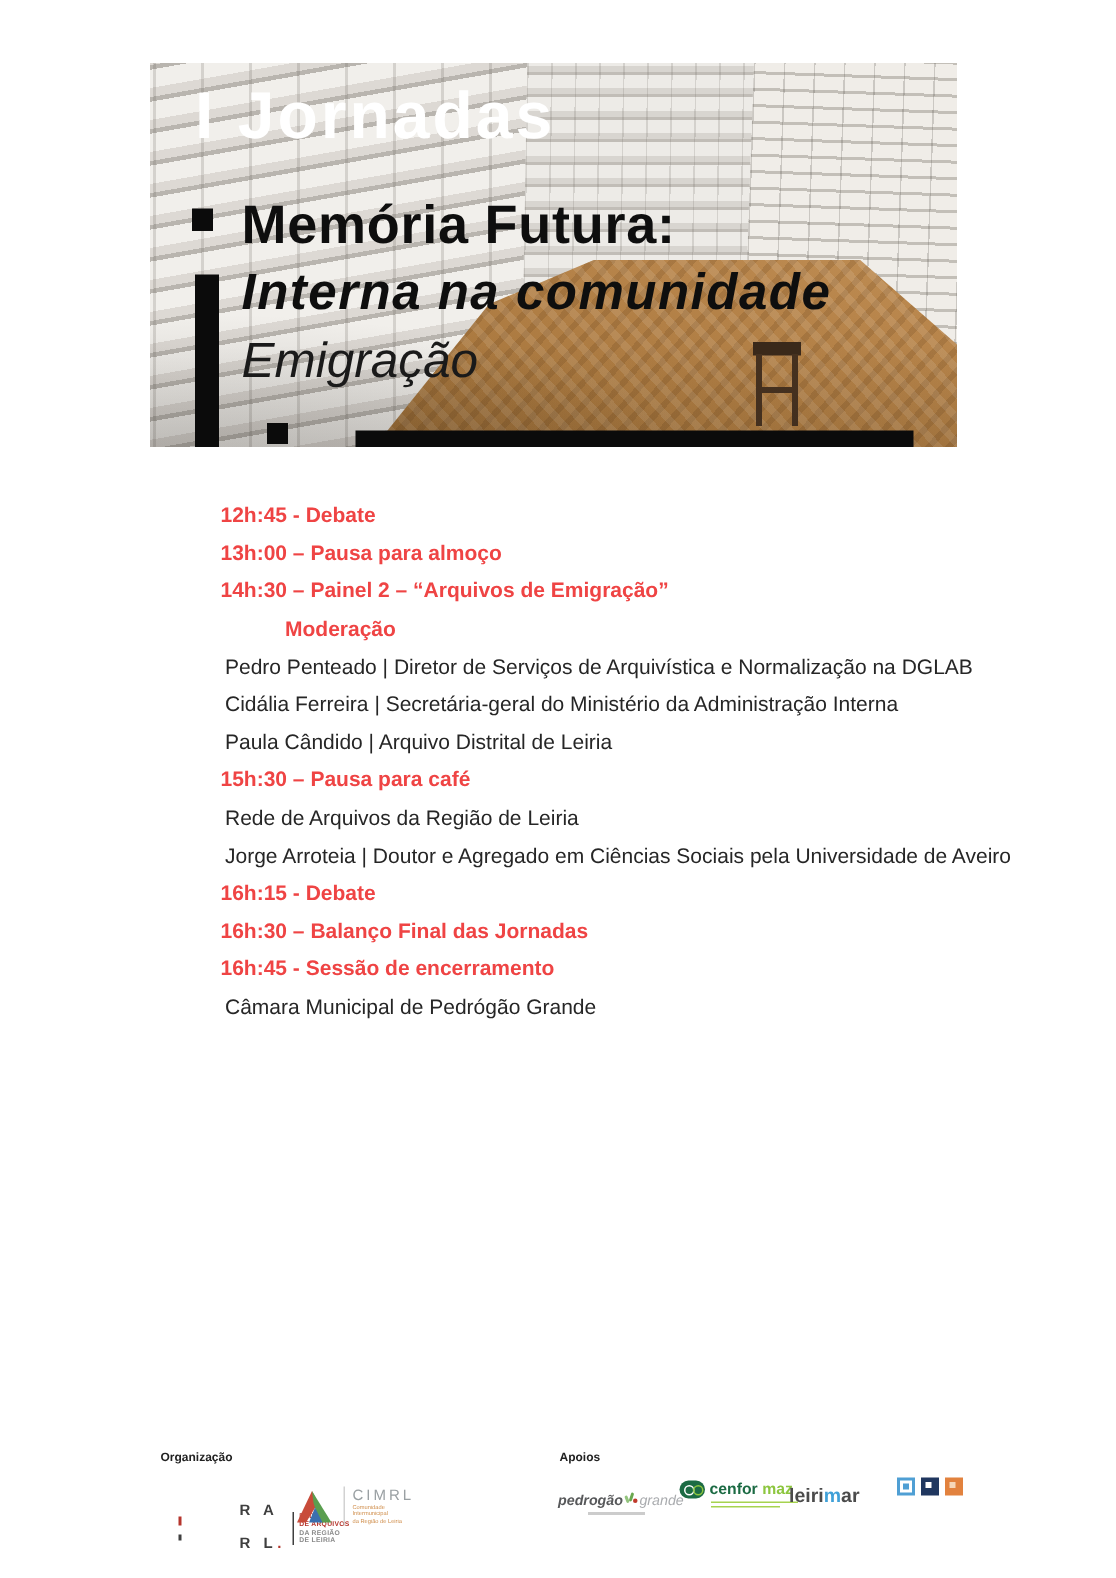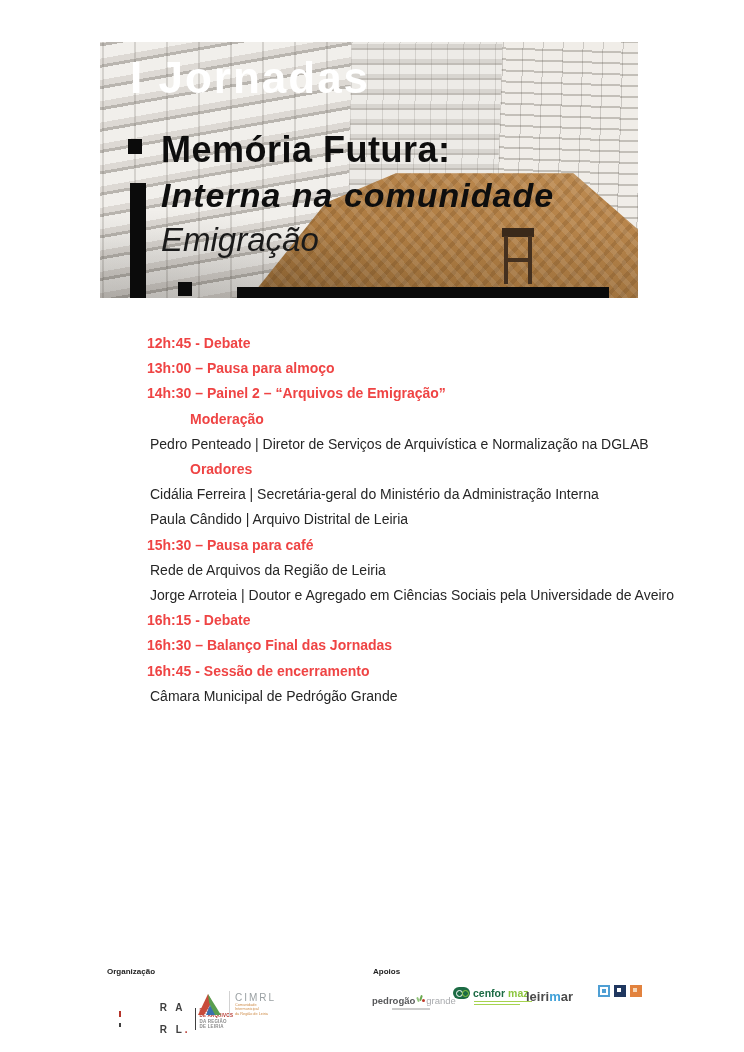--- a/index.html
+++ b/index.html
@@ -70,21 +70,21 @@
   .rarl-sep{width:1px;height:22px;background:#3f3f3f;}
   .rarl-text{font-size:4.5px;line-height:5.5px;font-weight:700;color:#8a8a8a;letter-spacing:.2px;}
   .rarl-text .red{color:#b5352c;}
 
   .cimrl{position:absolute;left:196px;top:990px;display:flex;align-items:center;gap:5px;}
   .cimrl-sep{width:1px;height:26px;background:#d2d2d2;}
   .cimrl-name{font-size:10px;font-weight:400;color:#9aa0a3;letter-spacing:2px;line-height:11px;}
   .cimrl-sub{font-size:3.8px;line-height:4.6px;color:#cf8d4a;}
 
   .pedrogao{position:absolute;left:372px;top:995px;}
-  .pedrogao .row{display:flex;align-items:flex-start;}
+  .pedrogao .row{display:flex;align-items:flex-start;font-style:italic;}
   .pg1{font-size:9.5px;font-weight:700;color:#57585a;}
   .pg-ic{position:relative;width:9px;height:9px;margin:0 1px;}
   .pg-ic s{position:absolute;display:block;}
   .pg-ic .g1{left:4px;top:0;width:2px;height:6px;background:#6aa84f;transform:rotate(18deg);border-radius:2px;}
   .pg-ic .g2{left:1px;top:2px;width:2px;height:5px;background:#93c47d;transform:rotate(-22deg);border-radius:2px;}
   .pg-ic .r1{left:6px;top:4px;width:3px;height:3px;background:#c0392b;border-radius:50%;}
   .pg2{font-size:9.5px;font-weight:400;color:#a9abae;}
   .pg-sub{margin:2px 0 0 20px;width:38px;height:1.5px;background:#cccccc;}
 
   .cenformaz{position:absolute;left:453px;top:987px;}
@@ -138,21 +138,20 @@
     <div class="blk sq-b"></div>
     <div class="blk hbar"></div>
   </div>
 
   <div class="schedule">
     <p class="b">12h:45 - Debate</p>
     <p class="b">13h:00 – Pausa para almoço</p>
     <p class="b">14h:30 – Painel 2 – “Arquivos de Emigração”</p>
     <p class="b i1">Moderação</p>
     <p class="i1">Pedro Penteado | Diretor de Serviços de Arquivística e Normalização na DGLAB</p>
-    <p class="b i1">Oradores</p>
     <p class="i1">Cidália Ferreira | Secretária-geral do Ministério da Administração Interna</p>
     <p class="i1">Paula Cândido | Arquivo Distrital de Leiria</p>
     <p class="b">15h:30 – Pausa para café</p>
     <p class="i1">Rede de Arquivos da Região de Leiria</p>
     <p class="i1">Jorge Arroteia | Doutor e Agregado em Ciências Sociais pela Universidade de Aveiro</p>
     <p class="b">16h:15 - Debate</p>
     <p class="b">16h:30 – Balanço Final das Jornadas</p>
     <p class="b">16h:45 - Sessão de encerramento</p>
     <p class="i1">Câmara Municipal de Pedrógão Grande</p>
   </div>

